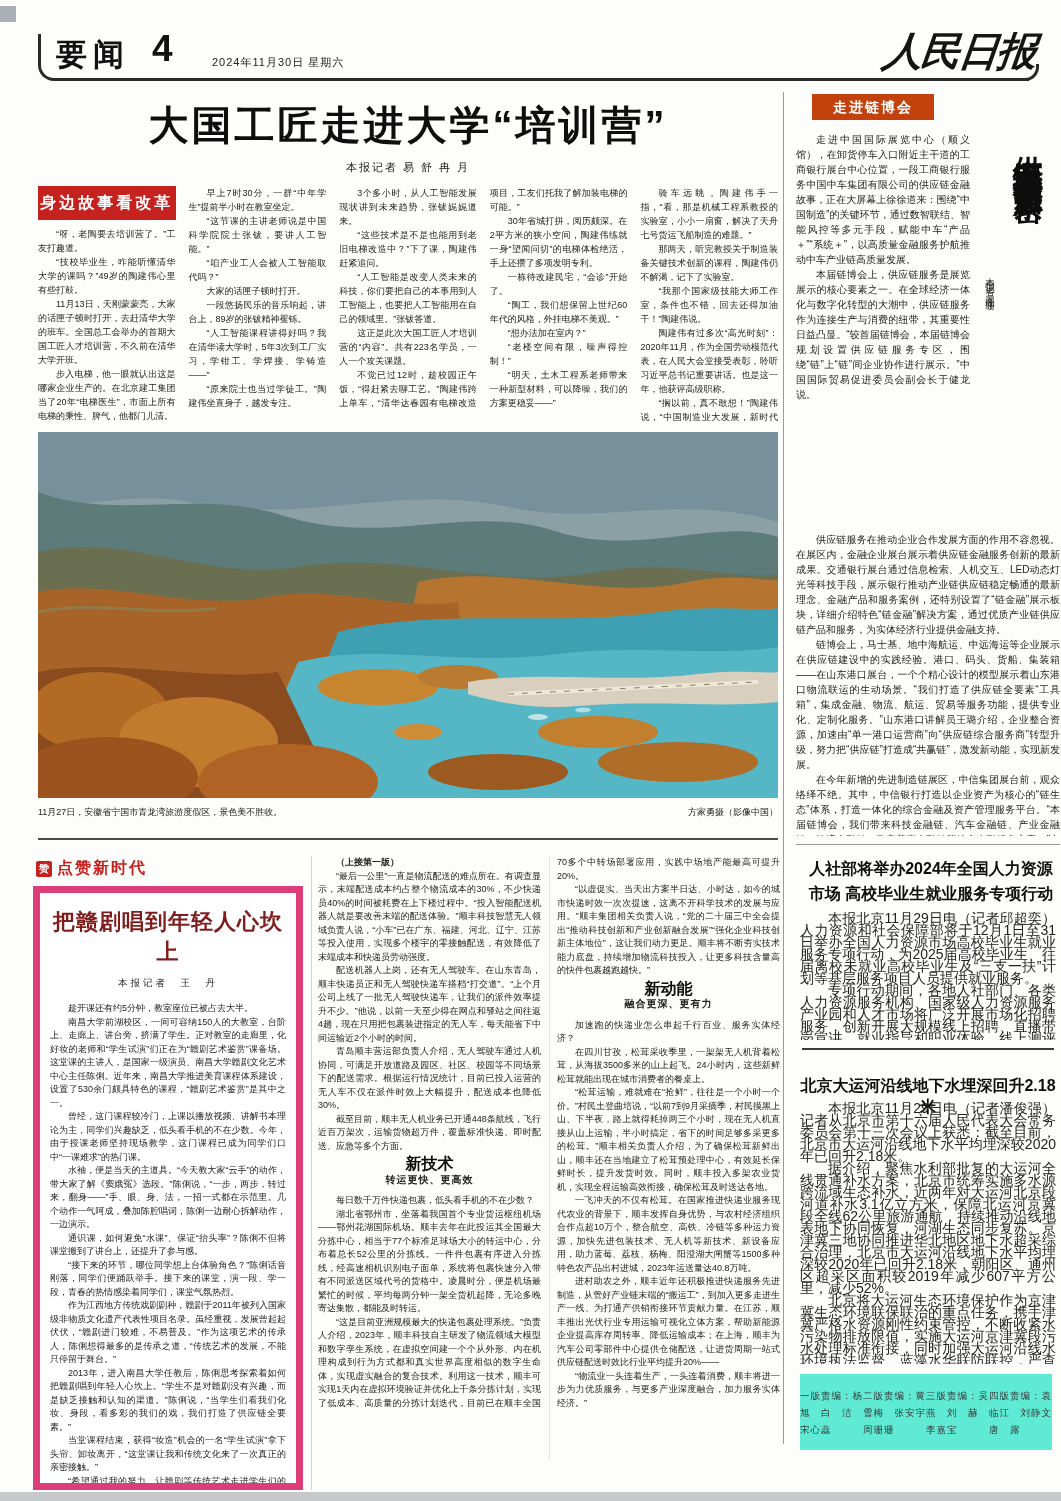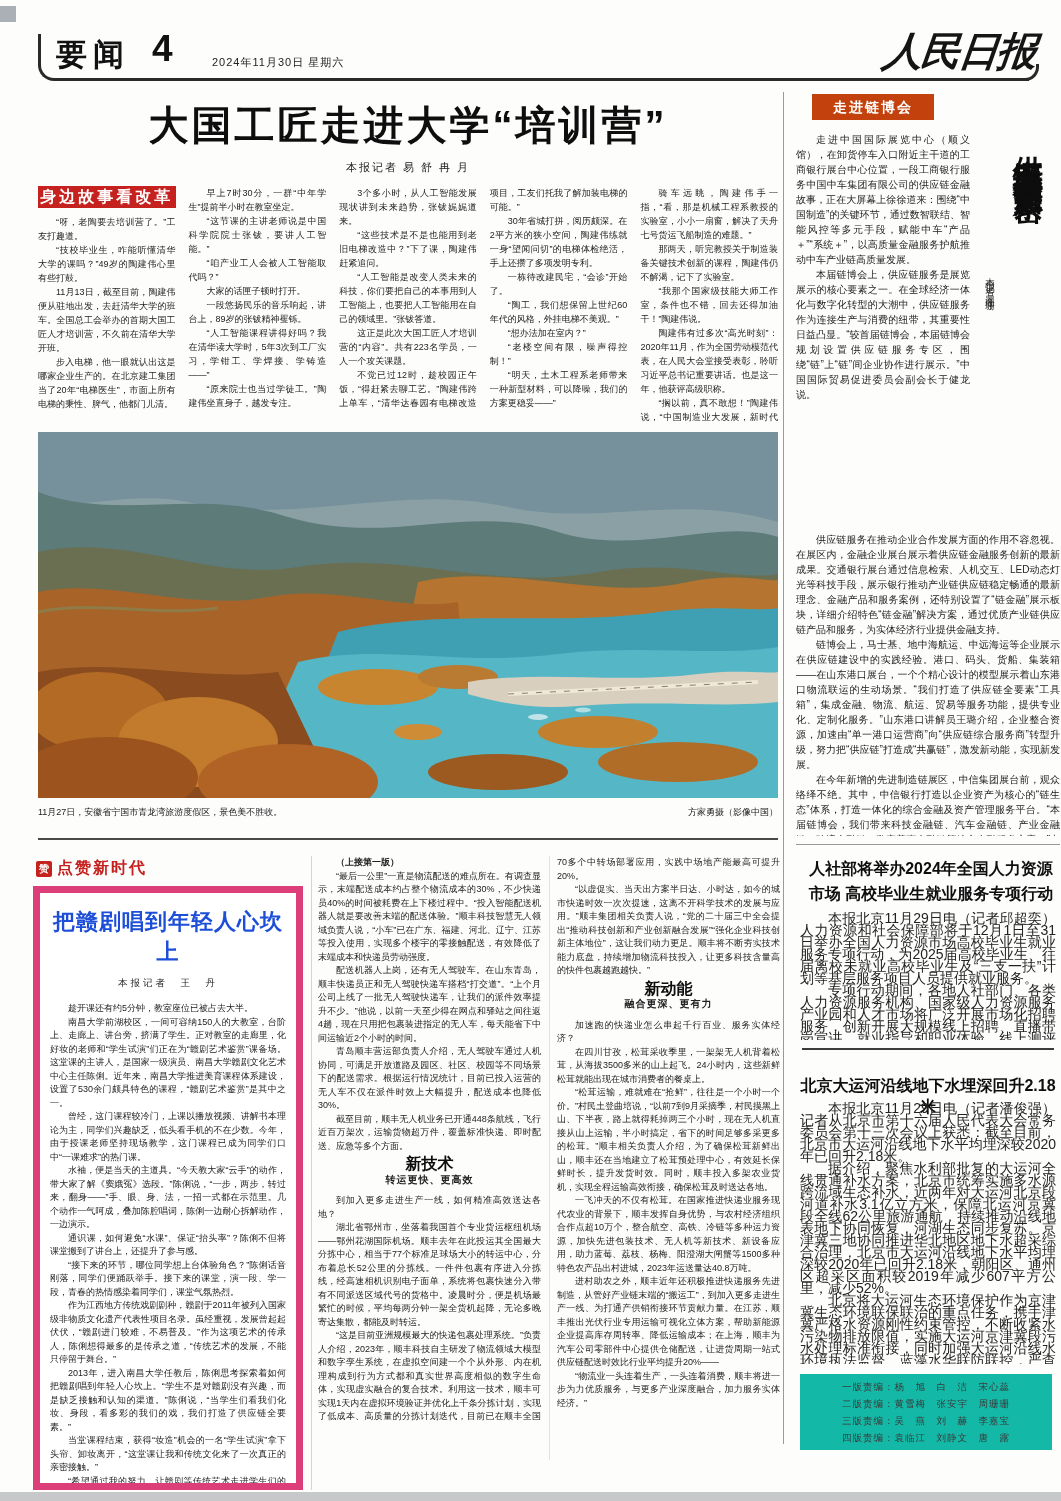--- a/index.html
+++ b/index.html
@@ -28,21 +28,21 @@
   
   .lead-hl{left:38px;top:98px;width:740px;text-align:center;
            font-size:40px;font-weight:bold;letter-spacing:3px;color:#0e0e0e;}
   .lead-by{left:38px;top:160px;width:740px;text-align:center;font-size:11px;color:#222;letter-spacing:2px;}
   .lead-cols{left:38px;top:186px;width:740px;height:242px;
              column-count:5;column-gap:13px;overflow:hidden;
              font-size:9px;line-height:14px;text-align:justify;color:#222;}
   .lead-cols p,.mid-cols p,.pink-body p,.sb-text p,.sb-body p,.brief-body p{
       margin:0;text-indent:2em;}
   .kicker{background:#c5211e;color:#fff;font-size:16px;font-weight:bold;
-          text-align:center;letter-spacing:3px;padding:4px 0;margin:0 0 7px 0;
+          text-align:center;letter-spacing:3px;padding:10px 0;margin:0 0 7px 0;
           break-inside:avoid;text-indent:0;}
 
   
   .photo{left:38px;top:432px;width:740px;height:366px;overflow:hidden;background:#6e8b90;}
   .caption-row{left:38px;top:806px;width:740px;display:flex;justify-content:space-between;
                font-size:9px;color:#222;}
   .rule-h-left{left:38px;top:838px;width:740px;height:2px;background:#4a4a4a;}
 
   
   .v-rule{left:783px;top:92px;width:1px;height:1352px;background:#9a9a9a;}
@@ -63,33 +63,33 @@
 
   
   .brief1-hl{left:803px;top:856px;width:256px;font-size:16px;font-weight:bold;
              text-align:center;line-height:25px;color:#0e0e0e;}
   .brief-body{font-size:14px;line-height:12px;text-align:justify;color:#222;overflow:hidden;}
   .brief1-body{left:800px;top:912px;width:256px;height:128px;}
   .brief-rule{left:802px;top:1048px;width:252px;height:2px;background:#3c3c3c;}
   .brief2-hl{left:800px;top:1076px;width:256px;font-size:16px;font-weight:bold;
              text-align:center;color:#0e0e0e;}
   .brief2-body{left:800px;top:1102px;width:256px;height:262px;}
-  .editors{left:800px;top:1374px;width:252px;height:76px;background:#14b8a6;
-           display:flex;flex-direction:column;justify-content:center;align-items:center;}
+  .editors{left:800px;top:1374px;width:252px;height:76px;background:#5eead4;
+           display:flex;flex-direction:row;justify-content:center;align-items:center;}
   .editors div{font-size:9.5px;line-height:17px;color:#3a3a3a;letter-spacing:1px;}
 
   
   .dz-hdr{left:36px;top:858px;display:flex;align-items:center;gap:5px;}
   .dz-icon{width:16px;height:16px;background:#c5211e;color:#fff;font-size:10px;font-weight:bold;
            display:flex;align-items:center;justify-content:center;border-radius:2px;}
   .dz-title{color:#c5211e;font-size:16px;font-weight:bold;letter-spacing:2px;}
   .pinkbox{left:33px;top:886px;width:270px;height:604px;border:7px solid #dc3e79;
            background:#fff;box-sizing:border-box;padding:12px 10px;overflow:hidden;}
   .pink-hl{font-size:22px;font-weight:bold;text-align:center;letter-spacing:1px;
-           margin:2px 0 10px 0;color:#1d4ed8;}
+           margin:2px 0 10px 0;color:#7f1d1d;}
   .pink-by{text-align:center;font-size:9.5px;letter-spacing:3px;color:#222;margin-bottom:12px;}
   .pink-body{font-size:9px;line-height:13.5px;text-align:justify;color:#222;}
 
   
   .mid-cols{left:318px;top:856px;width:462px;height:604px;
             column-count:2;column-gap:16px;column-rule:1px solid #e2e2e2;overflow:hidden;
             font-size:9px;line-height:13.5px;text-align:justify;color:#222;}
   .jump-note{font-weight:bold;text-indent:0;margin:0 0 2px 0;}
   .sec-head{text-align:center;font-size:16px;font-weight:bold;margin:4px 0 2px 0;
             break-inside:avoid;color:#0d0d0d;}
@@ -111,21 +111,21 @@
   <div class="abs hdr-date">2024年11月30日 星期六</div>
   <div class="abs masthead">人民日报</div>
 
   <div class="abs lead-hl">大国工匠走进大学“培训营”</div>
   <div class="abs lead-by">本报记者 易 舒 冉 月</div>
   <div class="abs lead-cols">
     <div class="kicker">身边故事看改革</div>
     <div>
         <p>“呀，老陶要去培训营了。”工友打趣道。</p>
         <p>“技校毕业生，咋能听懂清华大学的课吗？”49岁的陶建伟心里有些打鼓。</p>
-        <p>11月13日，截至目前，陶建伟便从驻地出发，去赶清华大学的班车。全国总工会举办的首期大国工匠人才培训营，不久前在清华大学开班。</p>
+        <p>11月13日，天刚蒙蒙亮，大家的话匣子顿时打开，去赶清华大学的班车。全国总工会举办的首期大国工匠人才培训营，不久前在清华大学开班。</p>
         <p>步入电梯，他一眼就认出这是哪家企业生产的。在北京建工集团当了20年“电梯医生”，市面上所有电梯的秉性、脾气，他都门儿清。</p>
         <p>早上7时30分，一群“中年学生”提前半小时在教室坐定。</p>
         <p>“这节课的主讲老师说是中国科学院院士张钹，要讲人工智能。”</p>
         <p>“咱产业工人会被人工智能取代吗？”</p>
         <p>大家的话匣子顿时打开。</p>
         <p>一段悠扬民乐的音乐响起，讲台上，89岁的张钹精神矍铄。</p>
         <p>“人工智能课程讲得好吗？我在清华读大学时，5年3次到工厂实习，学钳工、学焊接、学铸造——”</p>
         <p>“原来院士也当过学徒工。”陶建伟坐直身子，越发专注。</p>
         <p>3个多小时，从人工智能发展现状讲到未来趋势，张钹娓娓道来。</p>
         <p>“这些技术是不是也能用到老旧电梯改造中？”下了课，陶建伟赶紧追问。</p>
@@ -244,21 +244,21 @@
     <p class="jump-note">（上接第一版）</p>
     <div>
         <p>“最后一公里”一直是物流配送的难点所在。有调查显示，末端配送成本约占整个物流成本的30%，不少快递员40%的时间被耗费在上下楼过程中。“投入智能配送机器人就是要改善末端的配送体验。”顺丰科技智慧无人领域负责人说，“小车”已在广东、福建、河北、辽宁、江苏等投入使用，实现多个楼宇的零接触配送，有效降低了末端成本和快递员劳动强度。</p>
         <p>配送机器人上岗，还有无人驾驶车。在山东青岛，顺丰快递员正和无人驾驶快递车搭档“打交道”。“上个月公司上线了一批无人驾驶快递车，让我们的派件效率提升不少。”他说，以前一天至少得在网点和驿站之间往返4趟，现在只用把包裹装进指定的无人车，每天能省下中间运输近2个小时的时间。</p>
         <p>青岛顺丰营运部负责人介绍，无人驾驶车通过人机协同，可满足开放道路及园区、社区、校园等不同场景下的配送需求。根据运行情况统计，目前已投入运营的无人车不仅在派件时效上大幅提升，配送成本也降低30%。</p>
         <p>截至目前，顺丰无人机业务已开通448条航线，飞行近百万架次，运输货物超万件，覆盖标准快递、即时配送、应急等多个方面。</p>
       </div>
     <div class="sec-head">新技术</div>
     <div class="sec-sub">转运更快、更高效</div>
     <div>
-        <p>到加入更多走进生产一线，如何精准高效送达各地？</p>
+        <p>每日数千万件快递包裹，低头看手机的不在少数？</p>
         <p>湖北省鄂州市，坐落着我国首个专业货运枢纽机场——鄂州花湖国际机场。顺丰去年在此投运其全国最大分拣中心，相当于77个标准足球场大小的转运中心，分布着总长52公里的分拣线。一件件包裹有序进入分拣线，经高速相机识别电子面单，系统将包裹快速分入带有不同派送区域代号的货格中。凌晨时分，便是机场最繁忙的时候，平均每两分钟一架全货机起降，无论多晚寄达集散，都能及时转运。</p>
         <p>“这是目前亚洲规模最大的快递包裹处理系统。”负责人介绍，2023年，顺丰科技自主研发了物流领域大模型和数字孪生系统，在虚拟空间建一个个从外形、内在机理构成到行为方式都和真实世界高度相似的数字生命体，实现虚实融合的复合技术。利用这一技术，顺丰可实现1天内在虚拟环境验证并优化上千条分拣计划，实现了低成本、高质量的分拣计划迭代，目前已在顺丰全国70多个中转场部署应用，实践中场地产能最高可提升20%。</p>
         <p>“以虚促实、当天出方案半日达、小时达，如今的城市快递时效一次次提速，这离不开科学技术的发展与应用。”顺丰集团相关负责人说，“党的二十届三中全会提出“推动科技创新和产业创新融合发展”“强化企业科技创新主体地位”，这让我们动力更足。顺丰将不断夯实技术能力底盘，持续增加物流科技投入，让更多科技含量高的快件包裹越跑越快。”</p>
       </div>
     <div class="sec-head">新动能</div>
     <div class="sec-sub">融合更深、更有力</div>
     <div>
         <p>加速跑的快递业怎么串起千行百业、服务实体经济？</p>
         <p>在四川甘孜，松茸采收季里，一架架无人机背着松茸，从海拔3500多米的山上起飞。24小时内，这些新鲜松茸就能出现在城市消费者的餐桌上。</p>
         <p>“松茸运输，难就难在“抢鲜”，往往是一个小时一个价。”村民土登曲培说，“以前7到9月采摘季，村民摸黑上山、下半夜，路上就得耗掉两三个小时，现在无人机直接从山上运输，半小时搞定，省下的时间足够多采更多的松茸。”顺丰相关负责人介绍，为了确保松茸新鲜出山，顺丰还在当地建立了松茸预处理中心，有效延长保鲜时长，提升发货时效。同时，顺丰投入多架农业货机，实现全程运输高效衔接，确保松茸及时送达各地。</p>

